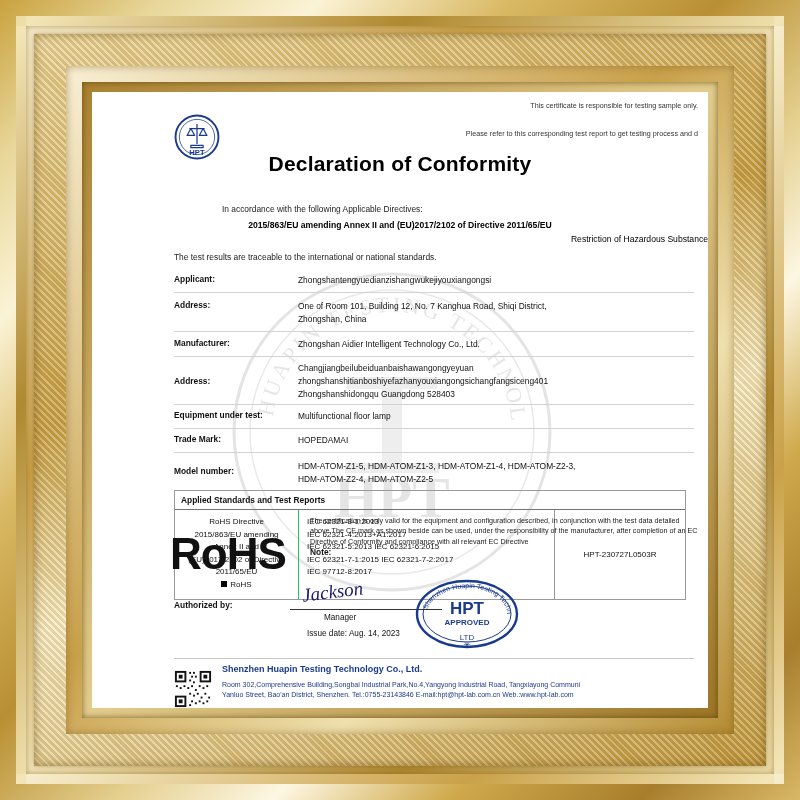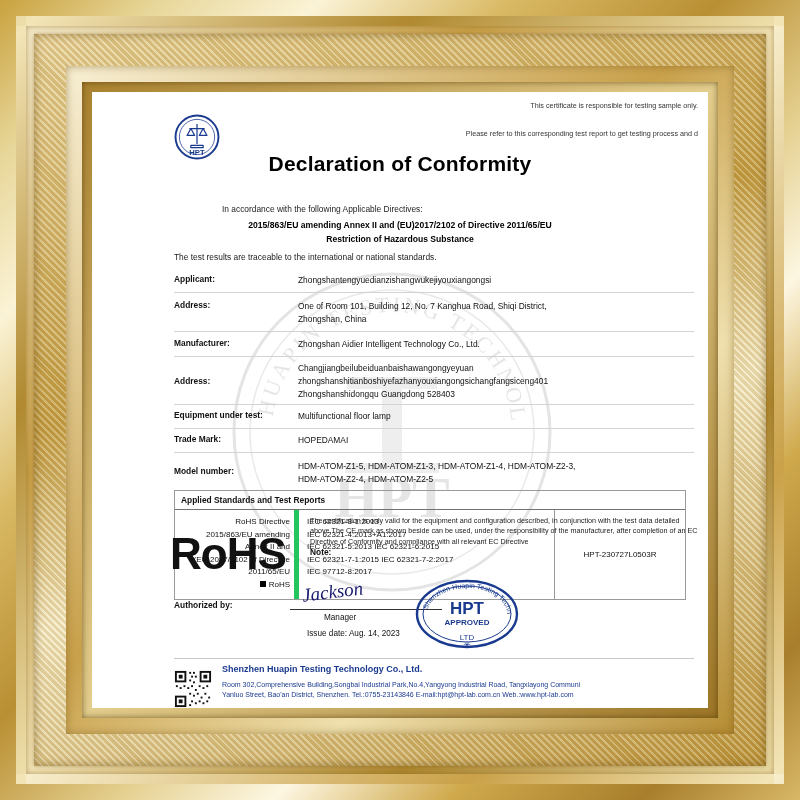--- a/index.html
+++ b/index.html
@@ -132,21 +132,21 @@
     font-size: 8.4px;
     color: #222;
   }
   #lead-1 { top: 112px; margin-left: 48px; }
   #directive-1 {
     position: absolute; left: 0; right: 0; top: 128px;
     text-align: center; font-size: 8.6px; font-weight: bold; color: #000;
   }
   #directive-2 {
     position: absolute; left: 0; right: 0; top: 142px;
-    text-align: center; font-size: 8.6px; font-weight: bold; color: #000;
+    text-align: right; font-size: 8.6px; font-weight: normal; color: #000;
   }
   #lead-2 { top: 160px; }
 
   
   .field {
     position: absolute;
     left: 82px;
     right: 14px;
   }
   .field .label {
@@ -188,23 +188,23 @@
   #std-head {
     padding: 4px 6px;
     font-size: 8.4px;
     font-weight: bold;
     border-bottom: 1px solid #737373;
     color: #111;
   }
   #std-body { display: flex; }
   #std-col1 {
     width: 124px;
-    border-right: 5px solid #22c55e;
+    border-right: 1px solid #22c55e;
     padding: 6px 4px 8px;
-    text-align: right;
+    text-align: center;
     font-size: 8px;
     line-height: 12.5px;
     box-sizing: border-box;
     color: #111;
   }
   #std-col2 {
     flex: 1;
     border-right: 1px solid #9a9a9a;
     padding: 6px 8px 8px;
     font-size: 8px;

